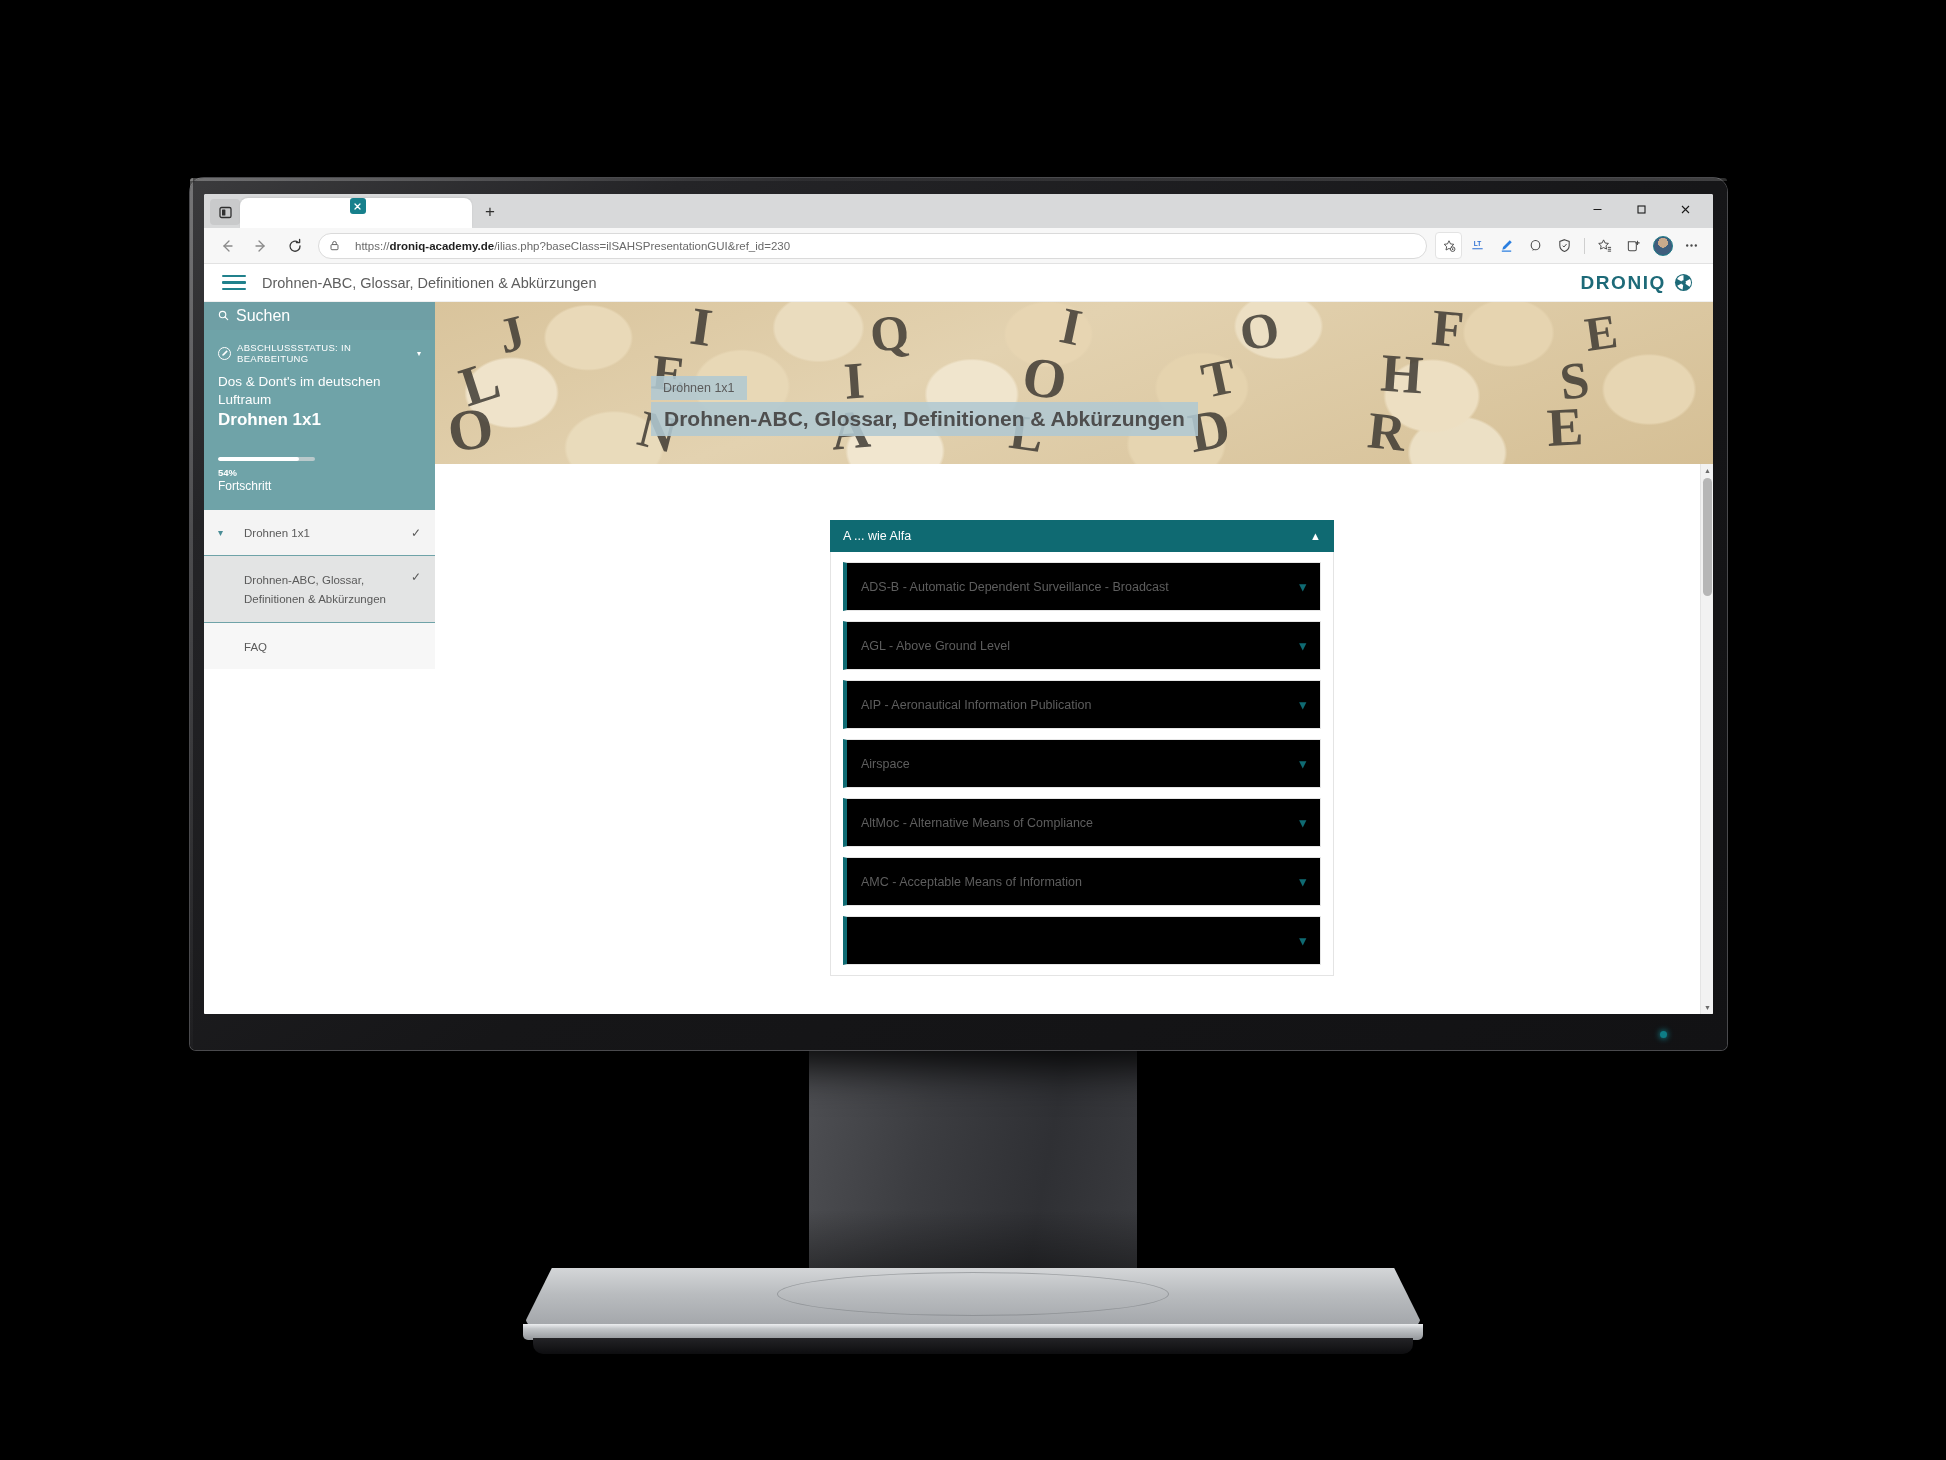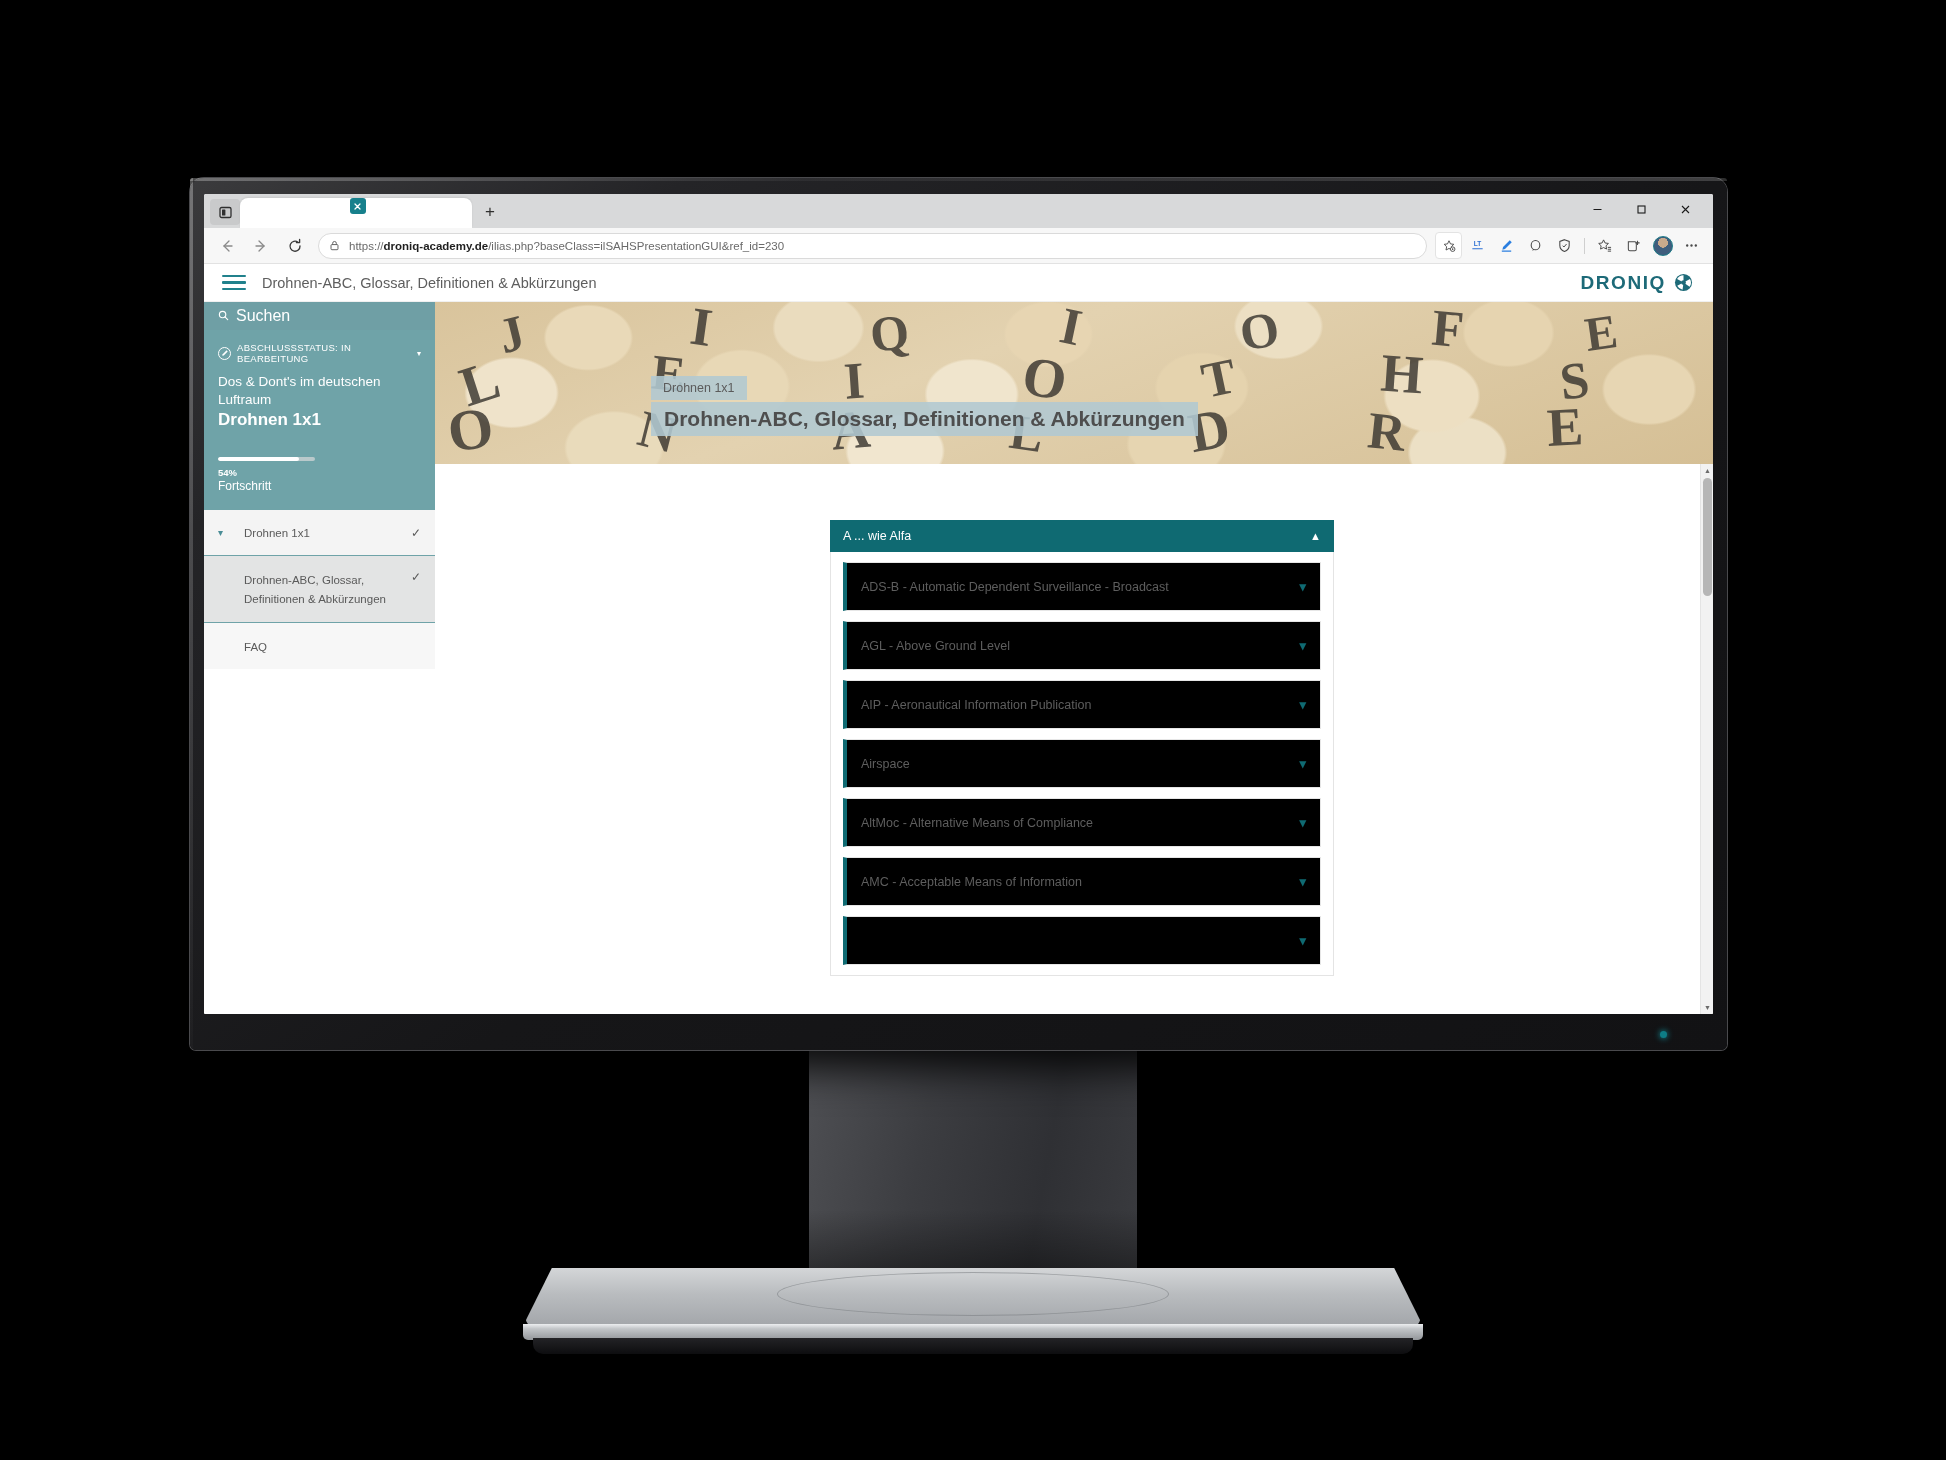--- a/index.html
+++ b/index.html
@@ -114,21 +114,21 @@
   .winbtn{ width:44px;height:31px;display:flex;align-items:center;justify-content:center;color:#1b1b1b;}
   .winbtn svg{display:block;}
 
   #navbar{
     display:flex;align-items:center;gap:4px;
     height:36px;background:#f7f7f7;padding:0 8px;border-bottom:1px solid #e2e2e2;flex:none;
   }
   .navbtn{ width:30px;height:30px;display:flex;align-items:center;justify-content:center;border-radius:50%; color:#8a8a8a;}
   .navbtn.enabled{color:#3a3a3a;}
   #omnibox{
-    flex:1;display:flex;align-items:center;gap:9px;height:26px;
+    flex:1;display:flex;align-items:center;gap:15px;height:26px;
     background:#fff;border:1px solid #dadada;border-radius:13px;padding:0 10px;margin:0 4px;
   }
   #omnibox-url{ font-size:11.5px; color:#6a6a6a; white-space:nowrap; overflow:hidden; text-overflow:ellipsis;}
   #omnibox-url b{ color:#1f1f1f; font-weight:700;}
   #toolbar-icons{ display:flex;align-items:center;gap:2px;}
   .tbicon{ width:27px;height:27px;display:flex;align-items:center;justify-content:center;border-radius:4px;color:#4a4a4a;}
   .tbicon.boxed{ background:#fff;border:1px solid #e3e3e3;}
   .tb-sep{ width:1px;height:16px;background:#cfcfcf;margin:0 4px;}
   #profile-avatar{
     width:20px;height:20px;border-radius:50%;

